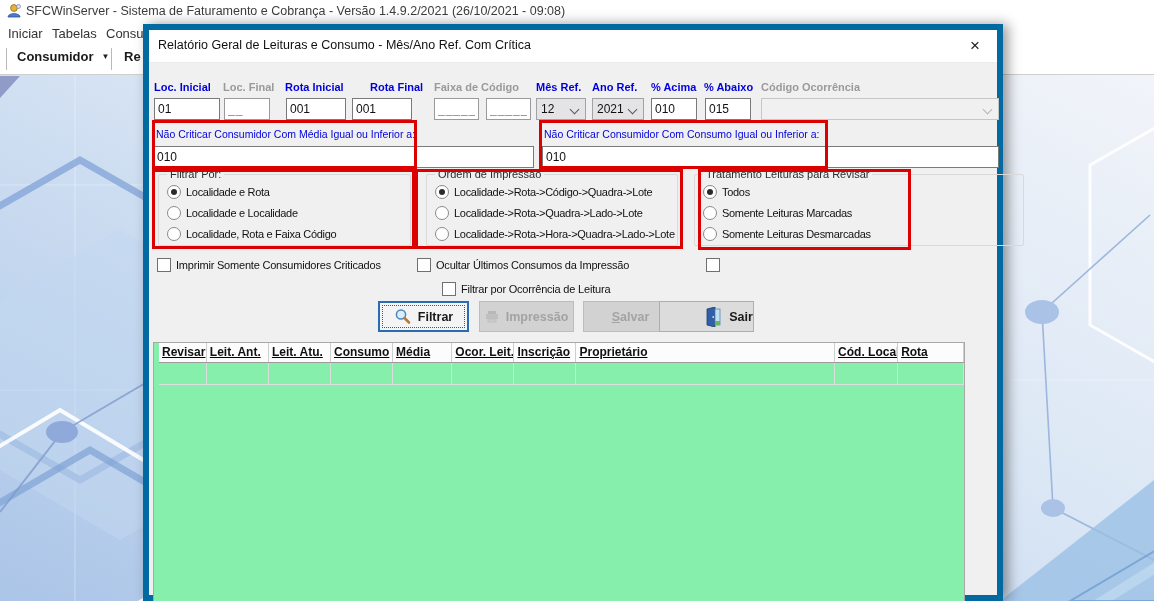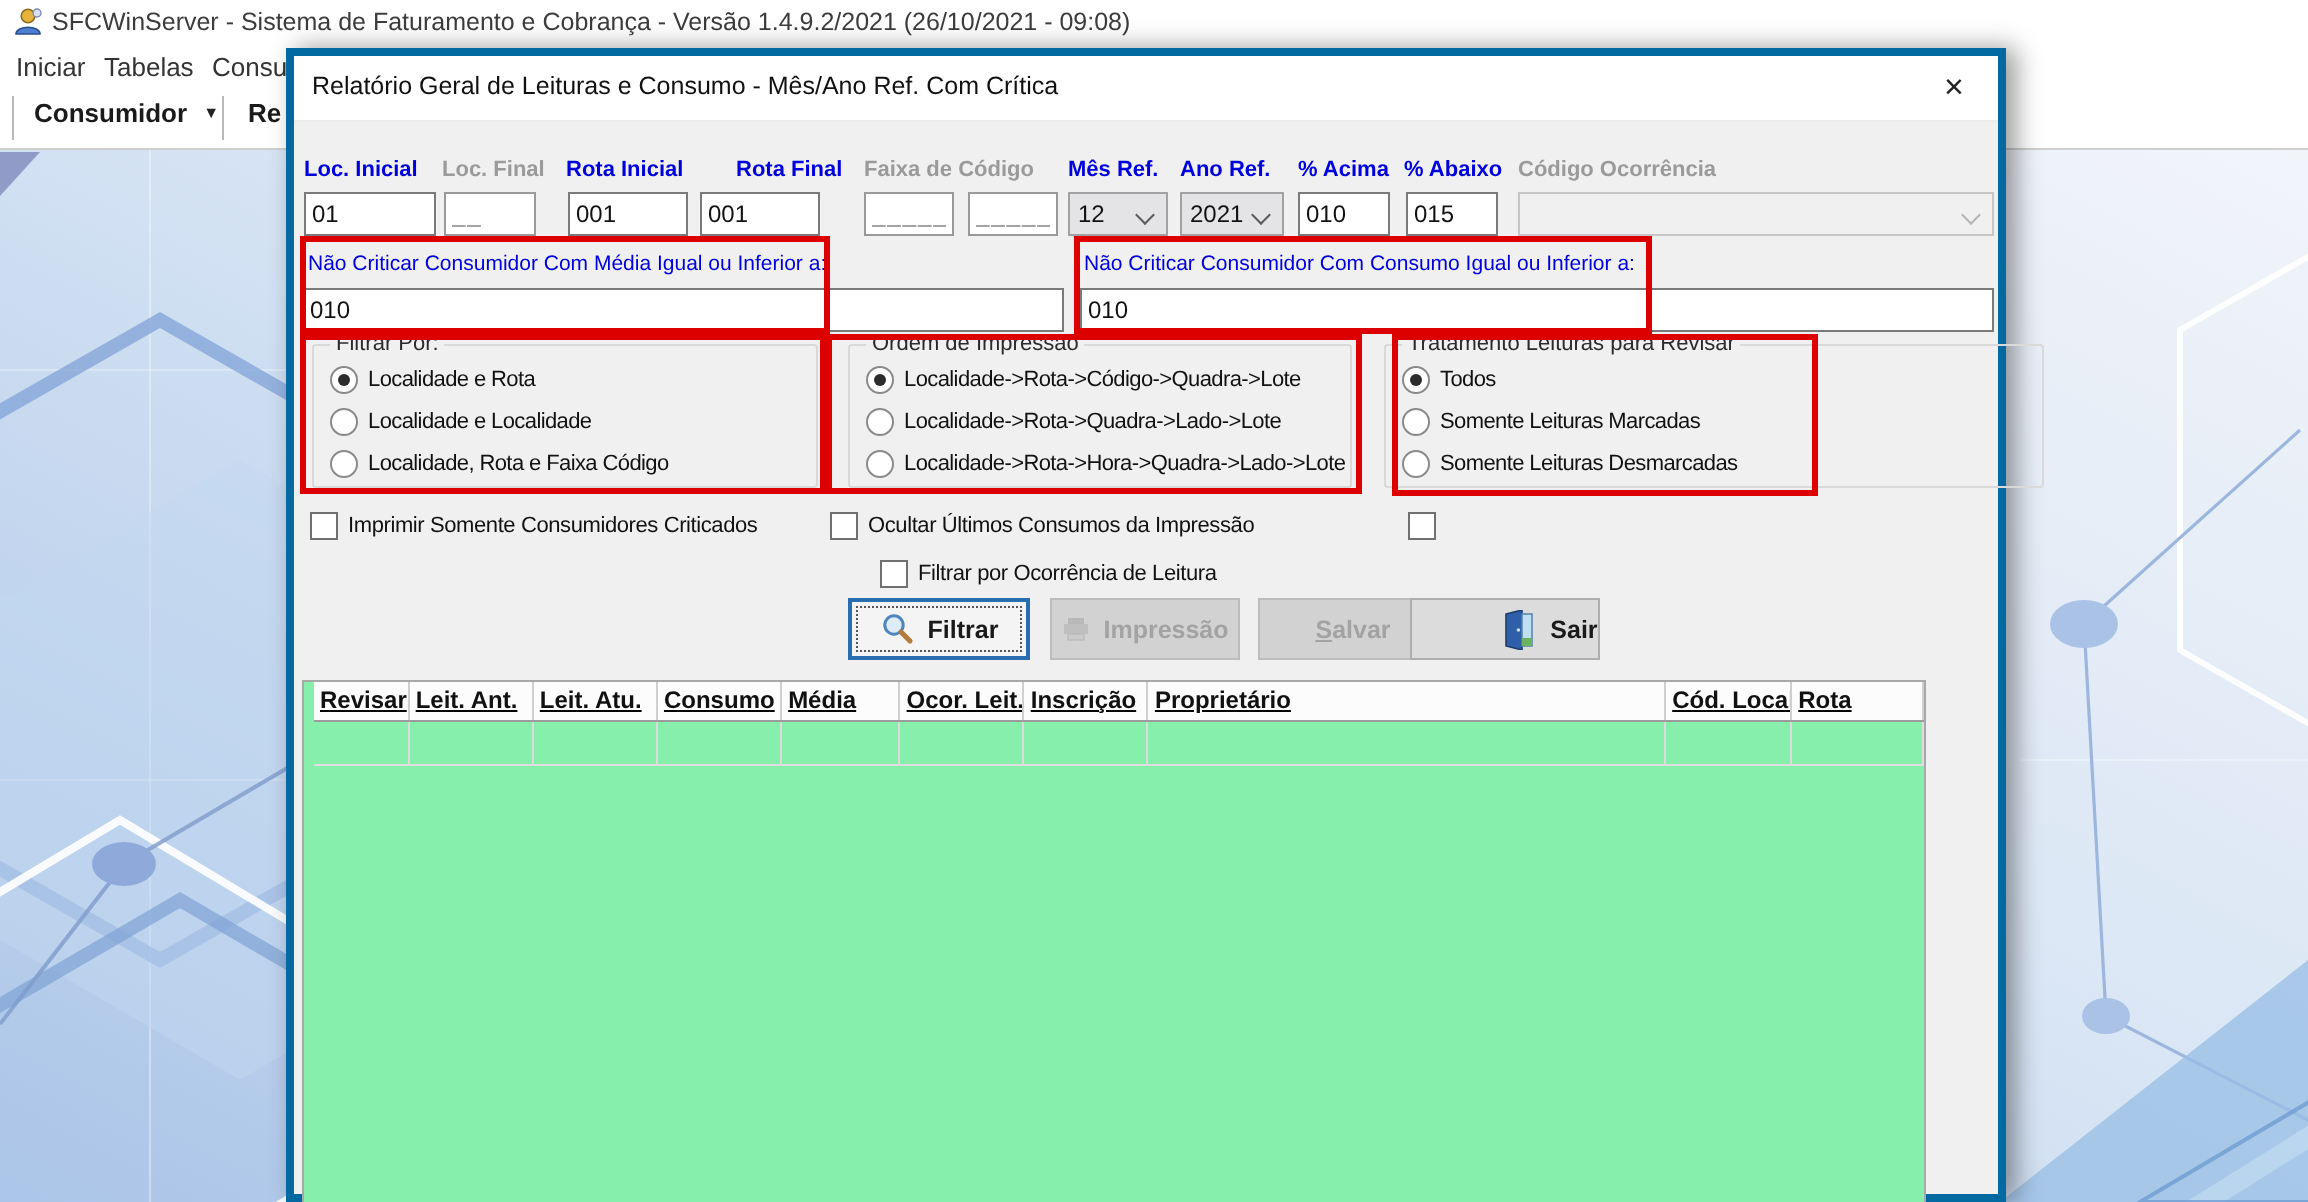--- a/index.html
+++ b/index.html
@@ -19,21 +19,21 @@
   .app-icon{position:absolute;left:6px;top:3px;width:16px;height:16px;}
   .menubar{position:absolute;left:0;top:24px;height:21px;font-size:13px;color:#333;}
   .menu-item{position:absolute;top:2px;}
   .toolbar{position:absolute;left:0;top:46px;height:27px;width:100%;}
   .tb-sep{position:absolute;top:2px;width:1px;height:22px;background:#b9b9b9;}
   .tb-btn{position:absolute;top:3px;font-size:13px;font-weight:bold;color:#1a1a1a;white-space:nowrap;}
   .caret-down{display:inline-block;margin-left:8px;font-size:8px;vertical-align:2px;color:#222;}
 
   
   .dialog{position:absolute;left:143px;top:24px;width:860px;height:577px;background:#f0f0f0;
-          border:4px solid #0369a1;box-sizing:border-box;box-shadow:5px 0 12px rgba(0,0,0,0.4);}
+          border:6px solid #0369a1;box-sizing:border-box;box-shadow:5px 0 12px rgba(0,0,0,0.4);}
   .dlg-titlebar{position:absolute;left:0;top:0;width:100%;height:33px;background:#ffffff;border-bottom:1px solid #ececec;box-sizing:border-box;}
   .dlg-title{position:absolute;left:9px;top:8px;font-size:12.5px;color:#111;white-space:nowrap;}
   .dlg-close{position:absolute;right:10px;top:4px;width:24px;height:24px;text-align:center;line-height:24px;font-size:17px;color:#222;cursor:pointer;}
   .dlg-body{position:absolute;left:0;top:33px;width:858px;height:543px;}
 
   .flabel{position:absolute;top:18px;font-size:11px;font-weight:bold;white-space:nowrap;}
   .blue{color:#0000dd;}
   .gray{color:#9a9a9a;}
   .field{position:absolute;top:35px;height:22px;box-sizing:border-box;border:1px solid #7a7a7a;background:#fff;
          font-family:"Liberation Sans",sans-serif;font-size:12px;color:#111;padding:0 3px;}
@@ -54,21 +54,21 @@
   .radio-row{position:absolute;left:8px;height:14px;display:flex;align-items:center;cursor:default;}
   .radio{width:12px;height:12px;border:1px solid #8a8a8a;border-radius:50%;background:#fff;margin-right:5px;position:relative;flex:none;}
   .radio-row.checked .radio::after{content:"";position:absolute;left:3px;top:3px;width:6px;height:6px;border-radius:50%;background:#2b2b2b;}
   .radio-label{font-size:11px;color:#111;white-space:nowrap;letter-spacing:-0.3px;}
 
   .cb-row{position:absolute;height:14px;display:flex;align-items:center;cursor:default;}
   .checkbox{width:12px;height:12px;border:1px solid #707070;background:#fff;margin-right:5px;flex:none;}
   .cb-label{font-size:11px;color:#111;white-space:nowrap;letter-spacing:-0.2px;}
 
   .btn{position:absolute;top:238px;height:31px;box-sizing:border-box;background:#dcdcdc;border:1px solid #aeaeae;
-       display:flex;align-items:center;justify-content:center;font-size:12.5px;font-weight:bold;color:#1a1a1a;cursor:pointer;margin-left:48px;}
+       display:flex;align-items:center;justify-content:center;font-size:12.5px;font-weight:bold;color:#1a1a1a;cursor:pointer;}
   .btn .bicon{margin-right:7px;display:inline-flex;}
   .btn.focused{background:#f4f4f4;border:2px solid #2a6cb0;}
   .btn.focused::after{content:"";position:absolute;left:2px;top:2px;right:2px;bottom:2px;border:1px dotted #555;}
   .btn.disabled{color:#a3a3a3;background:#d2d2d2;border-color:#bdbdbd;cursor:default;}
   .btn-salvar-label::first-letter{text-decoration:underline;}
 
   .grid{position:absolute;left:4px;top:279px;width:812px;bottom:0;background:#86efac;border:1px solid #a8a8a8;border-bottom:none;box-sizing:border-box;text-decoration:underline;}
   .grid-header{display:flex;height:20px;margin-left:5px;border-bottom:1px solid #9c9c9c;background:#fcfcfc;box-sizing:border-box;}
   .gh-cell{box-sizing:border-box;border-right:1px solid #cfcfcf;font-size:12px;font-weight:bold;color:#111;padding:2px 3px 0 3px;white-space:nowrap;overflow:hidden;}
   .grid-row{display:flex;height:22px;margin-left:5px;border-bottom:1px solid #dedede;box-sizing:border-box;}

